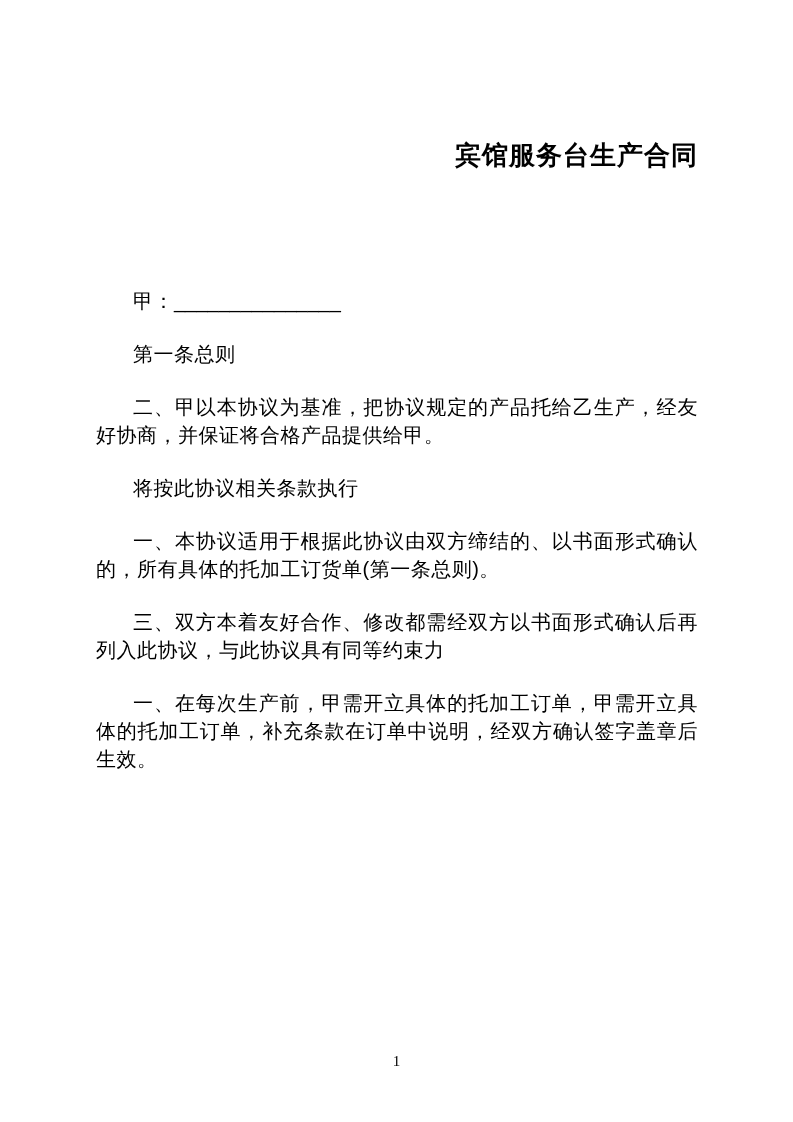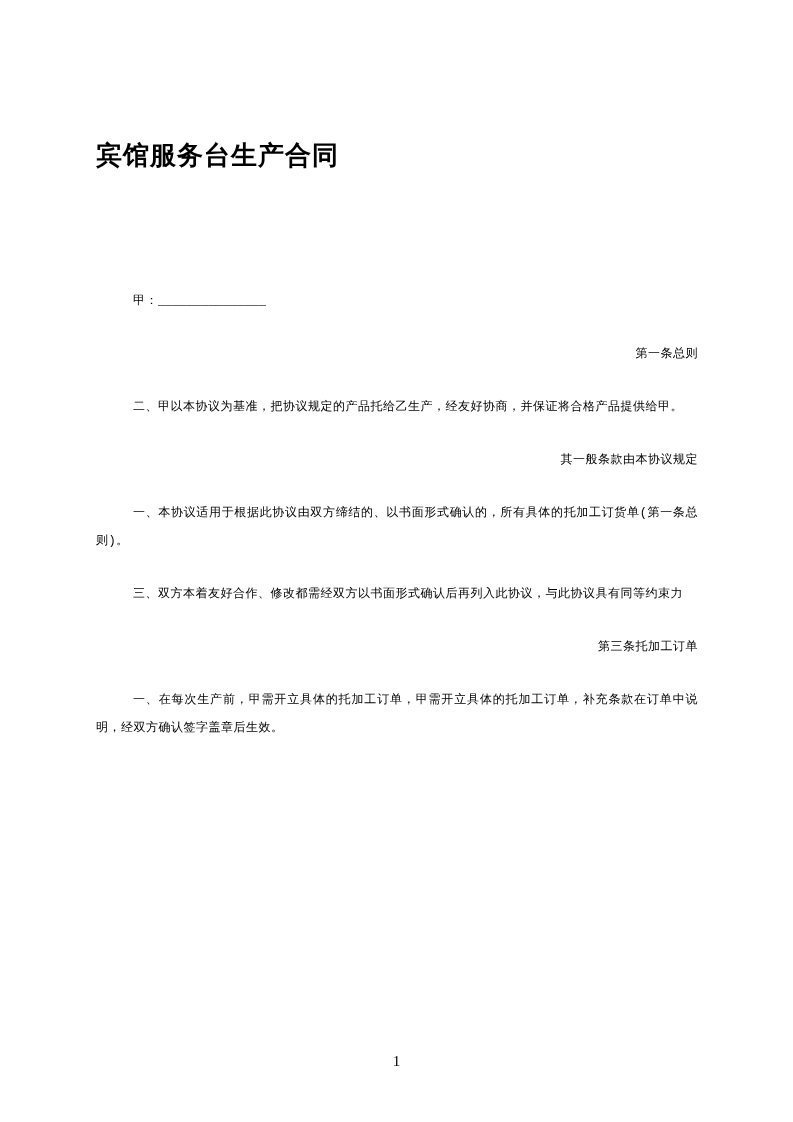--- a/index.html
+++ b/index.html
@@ -16,38 +16,37 @@
     font-family: "Liberation Sans", sans-serif;
     color: #000000;
     overflow: hidden;
   }
   .content {
     padding: 0 95px 0 96px;
   }
   .doc-title {
     margin: 0 0 117px 0;
     padding-top: 140px;
-    text-align: left;
+    text-align: right;
     font-size: 26px;
     line-height: 30px;
     font-weight: bold;
     letter-spacing: 1px;
   }
   .para {
     margin: 0 0 25px 0;
-    font-size: 12px;
+    font-size: 20px;
     line-height: 28px;
     text-align: justify;
     text-justify: inter-character;
     text-indent: 37px;
     letter-spacing: 0.5px;
-    font-family: Liberation Mono, monospace;
   }
   .heading-para {
-    text-align: right;
+    text-align: left;
   }
   .party-line {
     text-align: left;
   }
   .blank-line {
     letter-spacing: 0;
   }
   .page-number {
     position: absolute;
     top: 1052px;
@@ -68,27 +67,26 @@
     <h1 class="doc-title">宾馆服务台生产合同</h1>
 
     <p class="para party-line"><span>甲：</span><span class="blank-line">_______________</span></p>
 
 
     <p class="para heading-para">第一条总则</p>
 
 
     <p class="para">二、甲以本协议为基准，把协议规定的产品托给乙生产，经友好协商，并保证将合格产品提供给甲。</p>
 
-    <p class="para heading-para">其一般条款由本协议规定</p>
+    <p class="para heading-para">将按此协议相关条款执行</p>
 
     <p class="para">一、本协议适用于根据此协议由双方缔结的、以书面形式确认的，所有具体的托加工订货单(第一条总则)。</p>
 
 
     <p class="para">三、双方本着友好合作、修改都需经双方以书面形式确认后再列入此协议，与此协议具有同等约束力</p>
 
-    <p class="para heading-para">第三条托加工订单</p>
 
     <p class="para">一、在每次生产前，甲需开立具体的托加工订单，甲需开立具体的托加工订单，补充条款在订单中说明，经双方确认签字盖章后生效。</p>
 
   </div>
 
   <div class="page-number">1</div>
 </div>
 
 </body></html>

